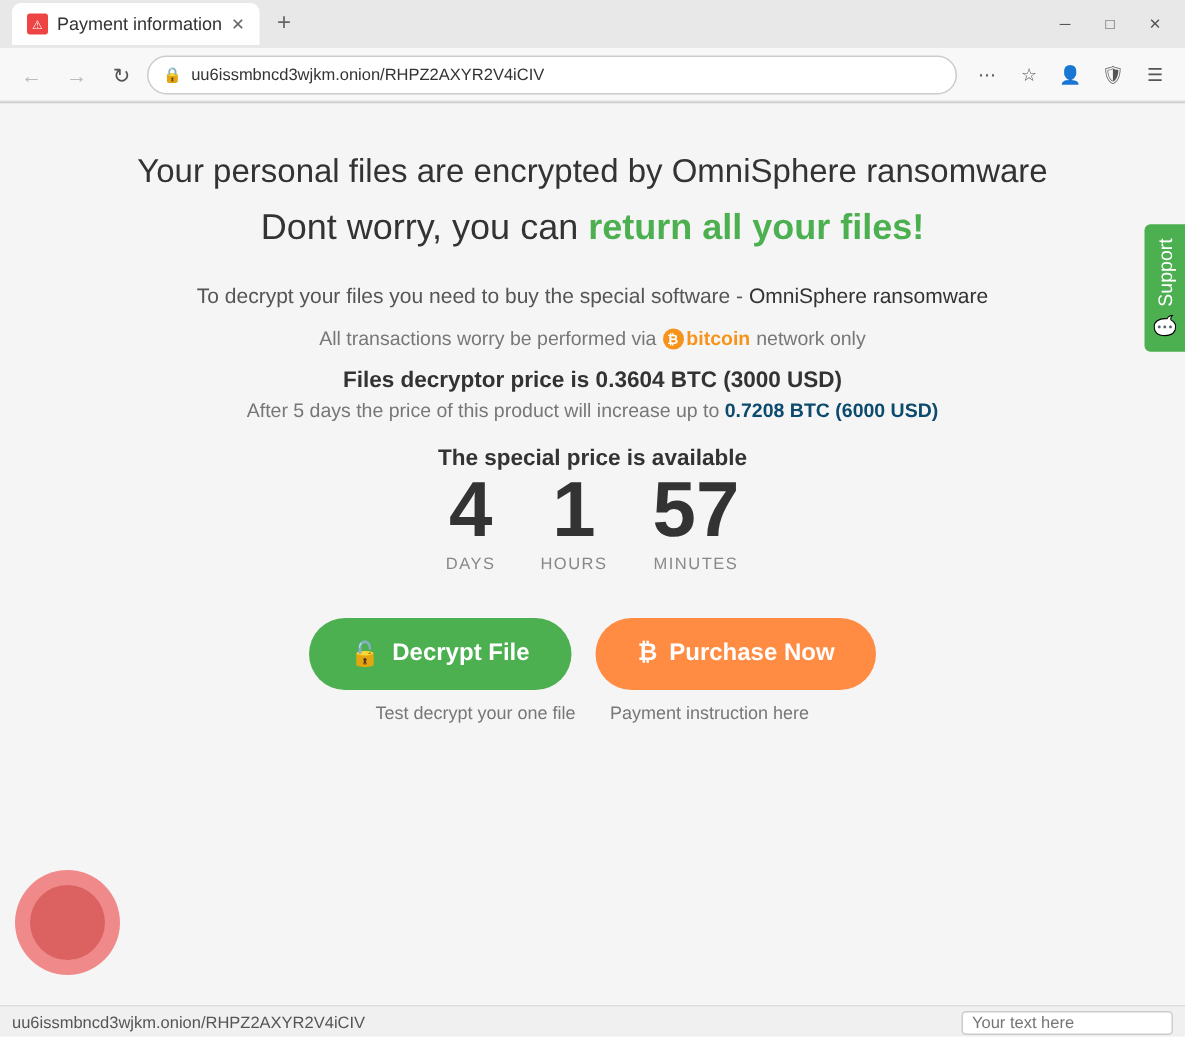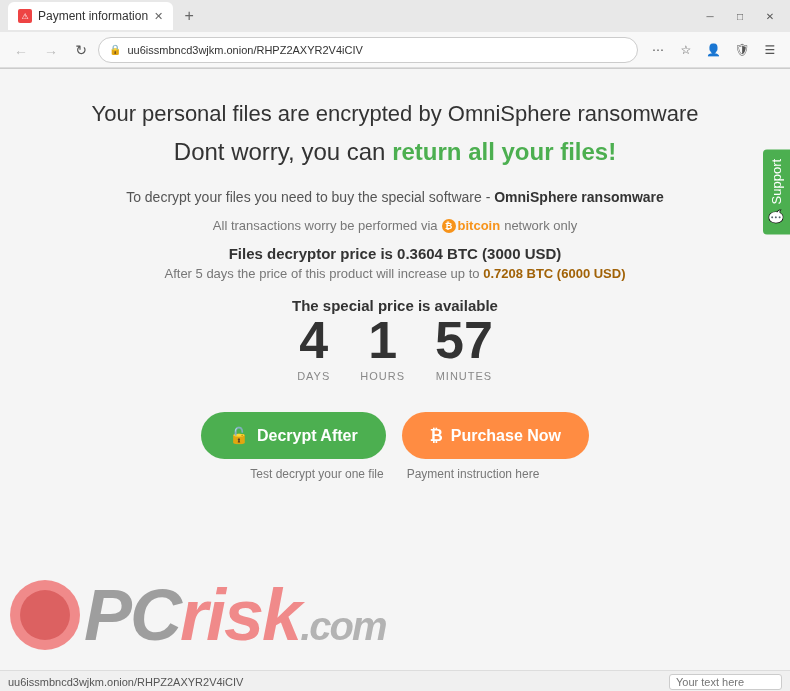--- a/index.html
+++ b/index.html
@@ -134,21 +134,21 @@
     }
 
     .description {
       text-align: center;
       font-size: 14px;
       color: #555;
       margin-bottom: 10px;
       line-height: 1.6;
     }
     .description .brand {
-      font-weight: bold;
+      font-weight: normal;
       color: #333;
     }
 
     .bitcoin-line {
       text-align: center;
       font-size: 13px;
       color: #777;
       margin-bottom: 12px;
       display: flex;
       align-items: center;
@@ -177,21 +177,21 @@
       margin-bottom: 4px;
     }
     .price-line .price { color: #333; }
 
     .increase-line {
       text-align: center;
       font-size: 13px;
       color: #777;
       margin-bottom: 16px;
     }
-    .increase-line .higher-price { font-weight: bold; color: #a16207; }
+    .increase-line .higher-price { font-weight: bold; color: #0c4a6e; }
 
     .special-price-label {
       text-align: center;
       font-size: 15px;
       font-weight: bold;
       color: #333;
     }
 
     
     .countdown {
@@ -339,21 +339,21 @@
       gap: 8px;
     }
     .status-url { flex: 1; }
     .status-input-box {
       background: white;
       border: 1px solid #ccc;
       border-radius: 3px;
       padding: 1px 6px;
       font-size: 11px;
       color: #999;
-      width: 113px;
+      width: 141px;
     }
   </style>
 </head>
 <body>
 
 <div class="browser-chrome">
 
   <div class="title-bar">
     <div class="tab">
       <div class="tab-favicon">⚠</div>
@@ -433,41 +433,38 @@
     </div>
     <div class="countdown-item">
       <span class="countdown-number">57</span>
       <span class="countdown-label">MINUTES</span>
     </div>
   </div>
 
   <div class="button-row">
     <button class="btn-decrypt">
       <span>🔓</span>
-      <span>Decrypt After</span>
+      <span>Decrypt File</span>
     </button>
     <button class="btn-purchase">
       <span>₿</span>
       <span>Purchase Now</span>
     </button>
   </div>
 
   <div class="btn-caption-row">
     <span class="btn-caption">Test decrypt your one file</span>
     <span class="btn-caption">Payment instruction here</span>
   </div>
 
   <div class="watermark-overlay">
     <div class="watermark-logo">
       <div class="watermark-circle">
         <div class="watermark-circle-inner"></div>
       </div>
-      <span class="watermark-text">
-        <span class="pc">PC</span><span class="risk">risk</span><span class="com">.com</span>
-      </span>
     </div>
   </div>
 </div>
 
 <div class="status-bar">
   <span class="status-url">uu6issmbncd3wjkm.onion/RHPZ2AXYR2V4iCIV</span>
   <input class="status-input-box" placeholder="Your text here" style="">
 </div>
 
 </body></html>

